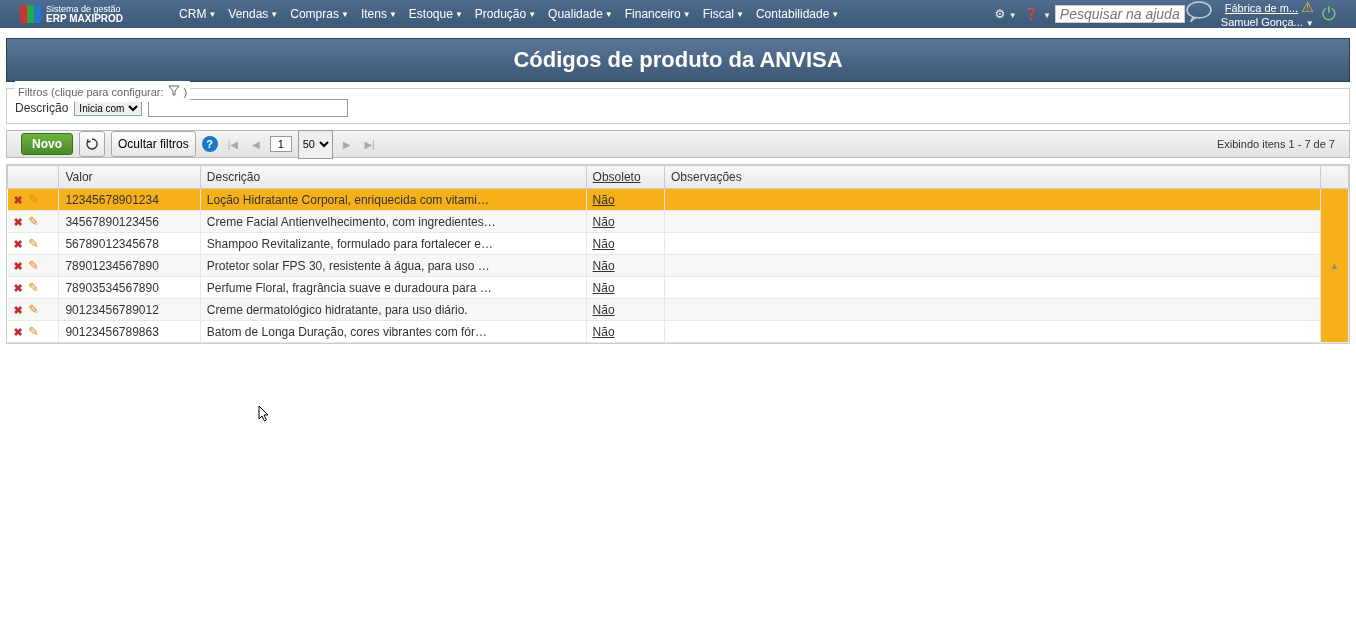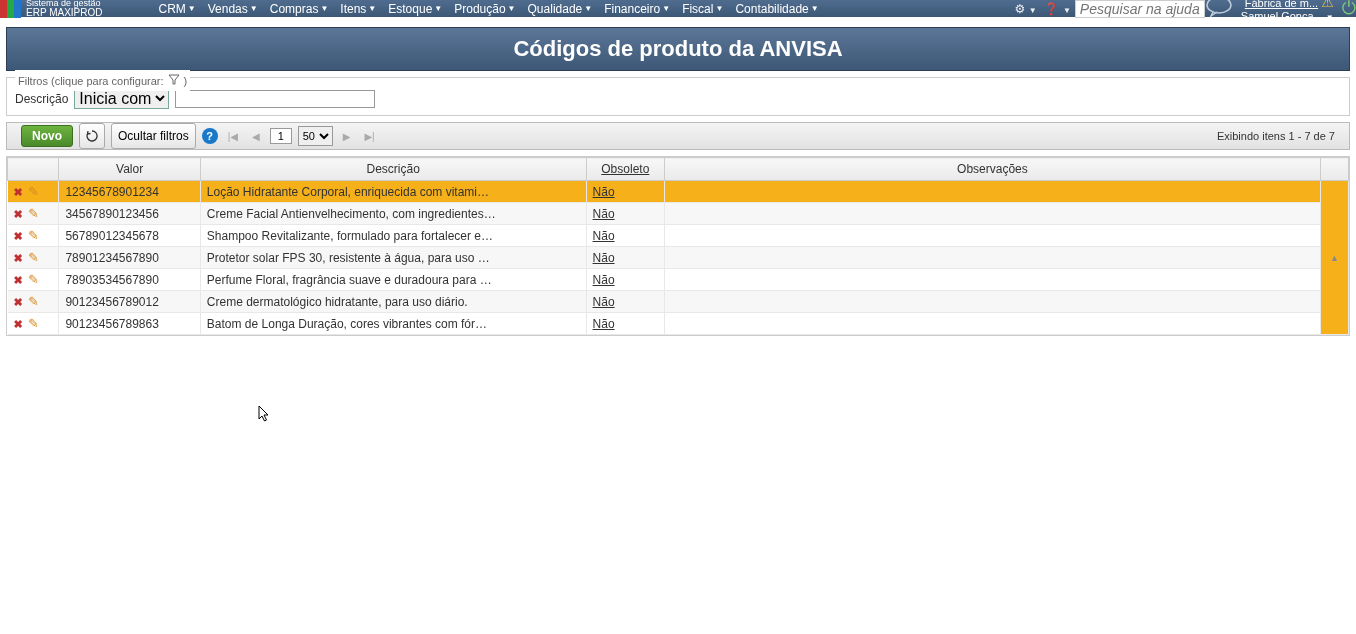--- a/index.html
+++ b/index.html
@@ -1,50 +1,50 @@
 <!DOCTYPE html>
 <html><head>
 <meta charset="utf-8">
 <style>
 * { margin: 0; padding: 0; box-sizing: border-box; font-family: Arial, Helvetica, sans-serif; }
 body { font-size: 12px; color: #333; background: #fff; }
-.topbar { background: linear-gradient(#4f6c8f, #3d5876); height: 17px; display: flex; align-items: center; padding: 0 0; color: #fff; }
+.topbar { background: linear-gradient(#4f6c8f, #3d5876); height: 28px; display: flex; align-items: center; padding: 0 20px; color: #fff; }
 .logo { display: flex; align-items: center; gap: 4px; margin-right: 12px; }
 .logo-sq { display: inline-flex; }
 .logo-text { font-size: 9px; line-height: 1; }
-.logo-text b { font-weight: normal; font-size: 10px; }
+.logo-text b { font-weight: bold; font-size: 10px; }
 .menu { display: flex; gap: 4px; flex: 1; align-items: center; font-size: 12px; margin-left: 40px; }
 .menu-item { cursor: pointer; color: #fff; padding: 2px 4px; display: flex; align-items: center; gap: 2px; }
 .caret { font-size: 8px; }
 .menu-icon { margin: 0 4px; opacity: 0.9; cursor: pointer; }
 .search-input { background: #fff; border: 1px solid #ccc; padding: 2px 4px; font-size: 14px; width: 130px; height: 18px; font-style: italic; color: #888; }
 .top-right { display: flex; align-items: center; gap: 8px; }
 .chat-icon { font-size: 22px; opacity: 0.9; cursor: pointer; }
 .account { font-size: 11px; text-align: right; line-height: 1.2; }
 .account .company { text-decoration: underline; }
 .warn-tri { color: #f0c040; font-size: 14px; }
 .power { color: #7dc97d; font-size: 18px; cursor: pointer; }
 .page-title-bar { background: linear-gradient(#5b7697, #3d5876); color: #fff; font-size: 22px; font-weight: bold; padding: 8px 14px; margin: 10px 6px 6px 6px; border: 1px solid #2c3e56; text-align: center; }
 .filters-box { margin: 2px 6px; border: 1px solid #ccc; padding: 4px 8px 6px 8px; position: relative; }
 .filters-legend { position: absolute; top: -8px; left: 8px; background: #fff; font-size: 11px; color: #666; padding: 4px 3px; display: flex; align-items: center; gap: 4px; cursor: pointer; }
 .filter-row { display: flex; align-items: center; gap: 6px; margin-top: 6px; font-size: 12px; }
-.filter-row select { font-size: 16px; border: 1px solid #7a9; }
+.filter-row select { font-size: 10px; border: 1px solid #7a9; }
 .filter-row input { font-size: 11px; border: 1px solid #999; width: 200px; height: 18px; }
 .toolbar { background: linear-gradient(#f4f4f4, #e2e2e2); border: 1px solid #bbb; margin: 6px; padding: 3px 14px; display: flex; align-items: center; gap: 6px; height: 28px; }
 .btn-novo { background: linear-gradient(#6db33f, #4a8a2a); color: #fff; border: 1px solid #3b7020; border-radius: 3px; font-weight: bold; padding: 3px 10px; cursor: pointer; font-size: 12px; }
 .tool-btn { background: linear-gradient(#fff, #e6e6e6); border: 1px solid #aaa; border-radius: 3px; padding: 2px 6px; cursor: pointer; font-size: 12px; height: 26px; display: inline-flex; align-items: center; }
 .help-icon { background: #1978c8; color: #fff; border-radius: 50%; width: 16px; height: 16px; display: inline-flex; align-items: center; justify-content: center; font-size: 11px; font-weight: bold; cursor: pointer; }
 .pager-btn { color: #aaa; font-size: 10px; padding: 0 4px; cursor: pointer; }
 .page-input { width: 22px; text-align: center; border: 1px solid #999; font-size: 11px; height: 16px; }
-.page-size { border: 1px solid #999; font-size: 11px; height: 20px; }
+.page-size { border: 1px solid #999; font-size: 11px; height: 29px; }
 .spacer { flex: 1; }
 .item-count { font-size: 11px; color: #333; }
 .grid-wrap { margin: 0 6px; border: 1px solid #ccc; position: relative; }
 .grid { width: 100%; border-collapse: collapse; font-size: 12px; }
-.grid th { background: linear-gradient(#f7f7f7, #eaeaea); border: 1px solid #ccc; text-align: center; padding: 4px 6px; font-weight: normal; color: #333; font-size: 12px; }
+.grid th { background: linear-gradient(#f7f7f7, #eaeaea); border: 1px solid #ccc; text-align: left; padding: 4px 6px; font-weight: normal; color: #333; font-size: 12px; }
 .grid td { border-bottom: 1px solid #e8e8e8; border-right: 1px solid #e8e8e8; padding: 3px 6px; white-space: nowrap; overflow: hidden; text-overflow: ellipsis; }
 .grid tr.even td { background: #f7f7f7; }
 .grid tr.selected td { background: #f5b01a; }
 .col-actions { width: 40px; }
 .col-valor { width: 110px; }
 .col-desc { width: 300px; max-width: 300px; }
 .col-obs { width: 56px; text-decoration: underline; }
 .col-observ { width: 510px; }
 .col-scroll { width: 16px; }
 .action-x { color: #c03030; cursor: pointer; font-weight: bold; font-size: 11px; }

